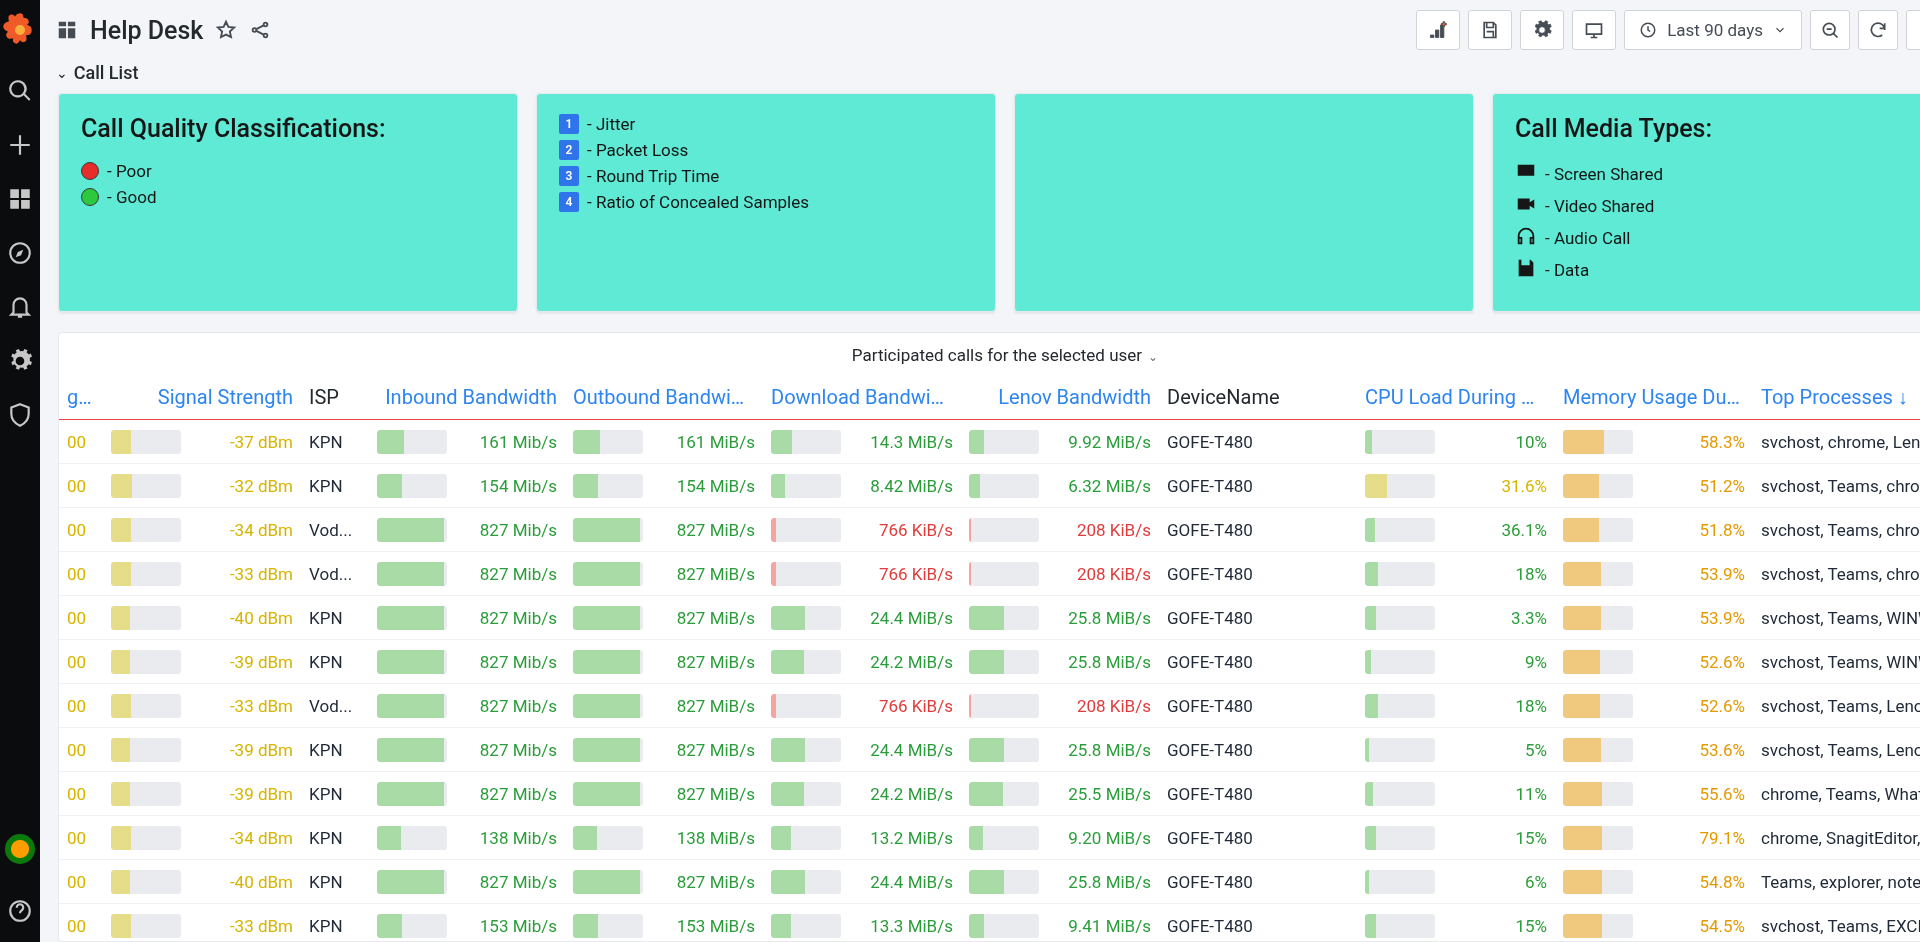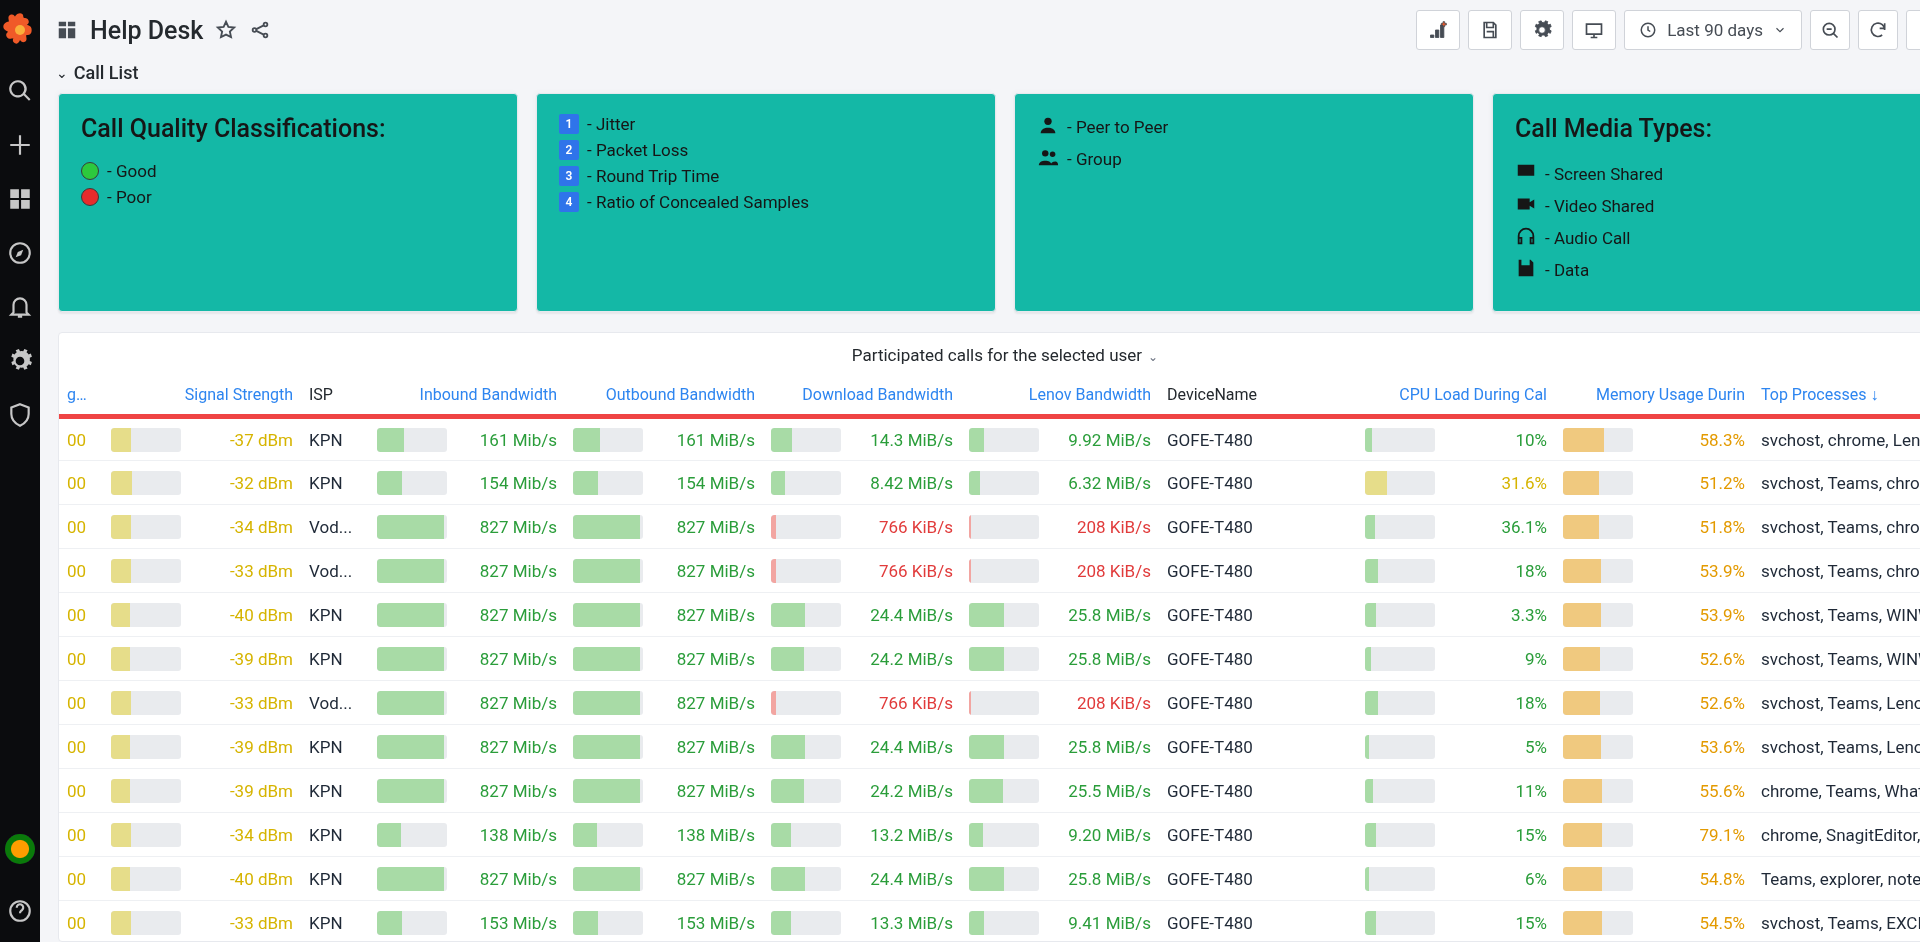--- a/index.html
+++ b/index.html
@@ -25,36 +25,36 @@
 .btn-sq svg { width: 20px; height: 20px; fill: #464c54; stroke: #464c54; }
 .time-picker { height: 40px; border: 1px solid #d0d3d9; background: #fff; border-radius: 3px; display: flex; align-items: center; padding: 0 14px; gap: 10px; cursor: pointer; font-size: 17px; color: #464c54; }
 .time-picker svg { width: 18px; height: 18px; stroke: #464c54; fill: none; stroke-width: 2; }
 
 
 .row-title { padding: 4px 16px 10px 16px; display: flex; align-items: center; gap: 6px; font-size: 18px; color: #24292e; font-weight: 500; cursor: pointer; }
 .row-title .caret { font-size: 14px; }
 
 
 .cards { display: grid; grid-template-columns: 1fr 1fr 1fr 1fr; gap: 18px; padding: 0 18px 20px 18px; }
-.card { background: #14b8a6; border-radius: 4px; padding: 20px 22px 22px 22px; box-shadow: 0 2px 2px rgba(0,0,0,0.06), -2px -2px 4px rgba(0,0,0,0.02); border: 1px solid #e7e9ee; }
+.card { background: #5eead4; border-radius: 4px; padding: 20px 22px 22px 22px; box-shadow: 0 2px 2px rgba(0,0,0,0.06), -2px -2px 4px rgba(0,0,0,0.02); border: 1px solid #e7e9ee; }
 .card h3 { font-size: 25px; font-weight: 500; margin-bottom: 18px; color: #161616; }
 .legend-item { display: flex; align-items: center; gap: 8px; font-size: 17px; color: #161616; margin-bottom: 6px; }
 .dot { width: 18px; height: 18px; border-radius: 50%; border: 1px solid #3a3a3a; display: inline-block; }
 .dot.green { background: #2cc93e; }
 .dot.red { background: #e72c2c; }
 .numbox { width: 20px; height: 20px; background: #2f74ea; color: #fff; font-size: 12px; display: inline-flex; align-items: center; justify-content: center; border-radius: 2px; font-weight: 600; }
 .legend-item svg { width: 22px; height: 22px; fill: #161616; }
 
 
 .table-panel { margin: 0 18px 0 18px; background: #fff; border: 1px solid #e7e9ee; border-radius: 4px; overflow: hidden; }
 .table-title { text-align: center; padding: 12px 0; font-size: 17px; color: #24292e; cursor: pointer; }
 .table-title .caret { font-size: 12px; color: #6b7280; margin-left: 6px; }
 .table-wrap { overflow: hidden; }
 table { border-collapse: collapse; width: 100%; table-layout: fixed; }
-thead th { text-align: left; font-weight: 400; color: #2d85f0; font-size: 16px; padding: 8px 8px 10px 8px; border-bottom: 5px solid #ef4444; white-space: nowrap; overflow: hidden; text-overflow: ellipsis; }
+thead th { text-align: left; font-weight: 400; color: #2d85f0; font-size: 20px; padding: 8px 8px 10px 8px; border-bottom: 1px solid #ef4444; white-space: nowrap; overflow: hidden; text-overflow: ellipsis; }
 thead th.black { color: #24292e; }
 thead th.right { text-align: right; }
 tbody td { padding: 6px 8px; border-bottom: 1px solid #eef0f3; font-size: 17px; white-space: nowrap; overflow: hidden; text-overflow: ellipsis; vertical-align: middle; height: 44px; }
 .bar-cell { display: flex; align-items: center; gap: 10px; }
 .bar { width: 70px; height: 24px; background: #e9ebee; border-radius: 3px; position: relative; overflow: hidden; flex-shrink: 0; }
 .bar .fill { position: absolute; top: 0; left: 0; bottom: 0; border-radius: 3px 0 0 3px; }
 .bar .fill.green { background: #a8dba6; }
 .bar .fill.yellow { background: #e6dd8a; }
 .bar .fill.red { background: #f2a5a1; }
 .bar .fill.orange { background: #f0c97f; }
@@ -176,26 +176,26 @@
     <div class="row-title">
       <span class="caret">⌄</span>
       <span>Call List</span>
     </div>
 
     <div class="cards">
       <div class="card">
         <h3>Call Quality Classifications:</h3>
         <div id="quality-items">
             <div class="legend-item">
+              <span class="dot red"></span>
+              <span>- Poor</span>
+            </div>
+            <div class="legend-item">
               <span class="dot green"></span>
               <span>- Good</span>
-            </div>
-            <div class="legend-item">
-              <span class="dot red"></span>
-              <span>- Poor</span>
             </div>
           </div>
       </div>
       <div class="card">
         <div id="issue-items">
             <div class="legend-item">
               <span class="numbox">1</span>
               <span>- Jitter</span>
             </div>
             <div class="legend-item">
@@ -206,37 +206,20 @@
               <span class="numbox">3</span>
               <span>- Round Trip Time</span>
             </div>
             <div class="legend-item">
               <span class="numbox">4</span>
               <span>- Ratio of Concealed Samples</span>
             </div>
           </div>
       </div>
       <div class="card">
-        <div id="calltype-items">
-            <div class="legend-item">
-              <span><svg viewBox="0 0 24 24">
-                  <circle cx="12" cy="8" r="4"></circle>
-                  <path d="M4 21c0-4 4-6 8-6s8 2 8 6z"></path>
-                </svg></span>
-              <span>- Peer to Peer</span>
-            </div>
-            <div class="legend-item">
-              <span><svg viewBox="0 0 24 24">
-                  <circle cx="9" cy="8" r="3.5"></circle>
-                  <circle cx="17" cy="9" r="3"></circle>
-                  <path d="M2 21c0-3.5 3.5-5 7-5s7 1.5 7 5zM15 21c0-2.5 2-4 5-4 .5 0 3 0 3 4z"></path>
-                </svg></span>
-              <span>- Group</span>
-            </div>
-          </div>
       </div>
       <div class="card">
         <h3>Call Media Types:</h3>
         <div id="media-items">
             <div class="legend-item">
               <span><svg viewBox="0 0 24 24">
                   <path d="M3 4h18v12H3zM9 20h6M12 16v4"></path>
                 </svg></span>
               <span>- Screen Shared</span>
             </div>

